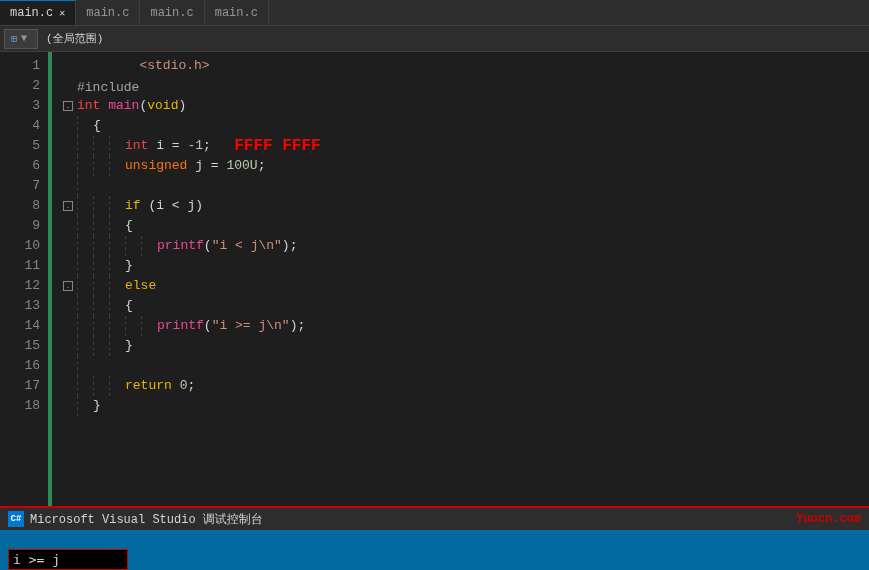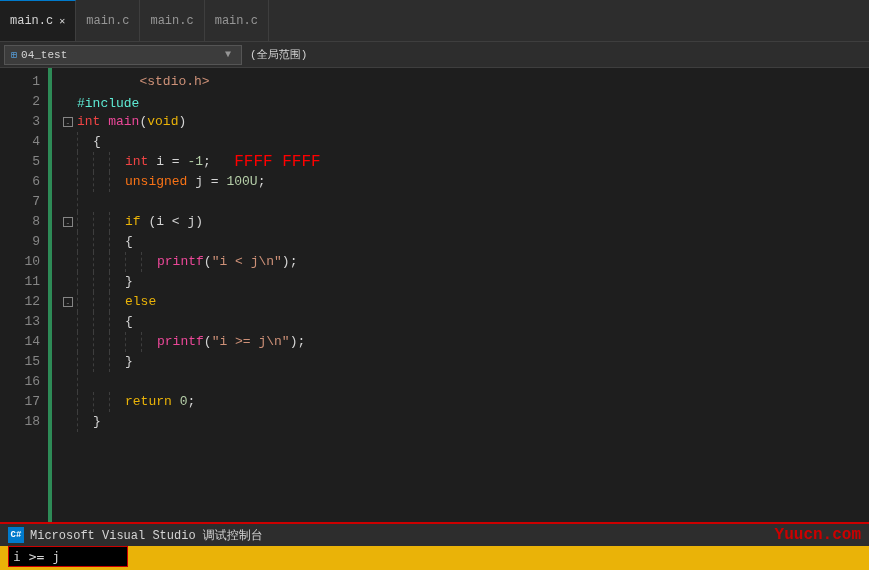--- a/index.html
+++ b/index.html
@@ -2,21 +2,21 @@
 <html><head>
   <meta charset="utf-8">
   <style>
     * { margin: 0; padding: 0; box-sizing: border-box; }
     body { width: 869px; height: 570px; overflow: hidden; background: #1e1e1e; font-family: 'Consolas', 'Courier New', monospace; }
 
     
     .tab-bar {
       display: flex;
       background: #2d2d2d;
-      height: 42px;
+      height: 26px;
       align-items: stretch;
       border-bottom: 1px solid #3e3e3e;
     }
     .tab {
       display: flex;
       align-items: center;
       padding: 0 10px;
       font-size: 12px;
       color: #969696;
       background: #2d2d2d;
@@ -114,23 +114,23 @@
       cursor: pointer;
     }
 
     
     .c-keyword { color: #eab308; }
     .c-type { color: #ef4444; text-align: center; }
     .c-function { color: #ec4899; }
     .c-string { color: #ce9178; }
     .c-number { color: #b5cea8; }
     .c-plain { color: #d4d4d4; }
-    .c-include { color: #5eead4; margin-top: 44px; }
+    .c-include { color: #a3a3a3; margin-top: 44px; }
     .c-include-file { color: #ce9178; }
-    .c-red-bold { color: #ff0000; font-weight: normal; font-size: 16px; }
+    .c-red-bold { color: #ff0000; font-weight: bold; font-size: 16px; }
     .c-unsigned { color: #f97316; }
 
     
     .dashed-guide {
       border-left: 1px dashed #3e3e3e;
       height: 20px;
       display: inline-block;
       width: 16px;
     }
 
@@ -165,29 +165,29 @@
       justify-content: center;
       font-size: 9px;
       color: white;
       font-weight: bold;
     }
     .console-title {
       font-size: 12px;
       color: #d4d4d4;
     }
     .console-brand {
-      font-size: 16px;
+      font-size: 12px;
       color: #cc0000;
       font-weight: bold;
     }
     .console-body {
       flex: 1;
-      background: #eab308;
-      display: flex;
-      align-items: flex-start;
+      background: #0369a1;
+      display: flex;
+      align-items: flex-end;
       padding: 0 8px;
       position: relative;
     }
     .console-input-box {
       border: 1px solid #cc0000;
       background: #000;
       padding: 2px 4px;
       font-size: 13px;
       color: #d4d4d4;
       font-family: 'Consolas', monospace;
@@ -223,21 +223,20 @@
     <span>main.c</span>
   </div>
   <div class="tab">
     <span>main.c</span>
   </div>
 </div>
 
 <div class="toolbar">
   <div class="scope-selector">
     <span class="icon">⊞</span>
-    <span class="scope-name">04_test</span>
     <span class="scope-arrow">▼</span>
   </div>
   <span class="scope-global">(全局范围)</span>
 </div>
 
 <div class="editor-container">
 
   <div class="line-numbers">
     <span class="line-num">1</span>
     <span class="line-num">2</span>

